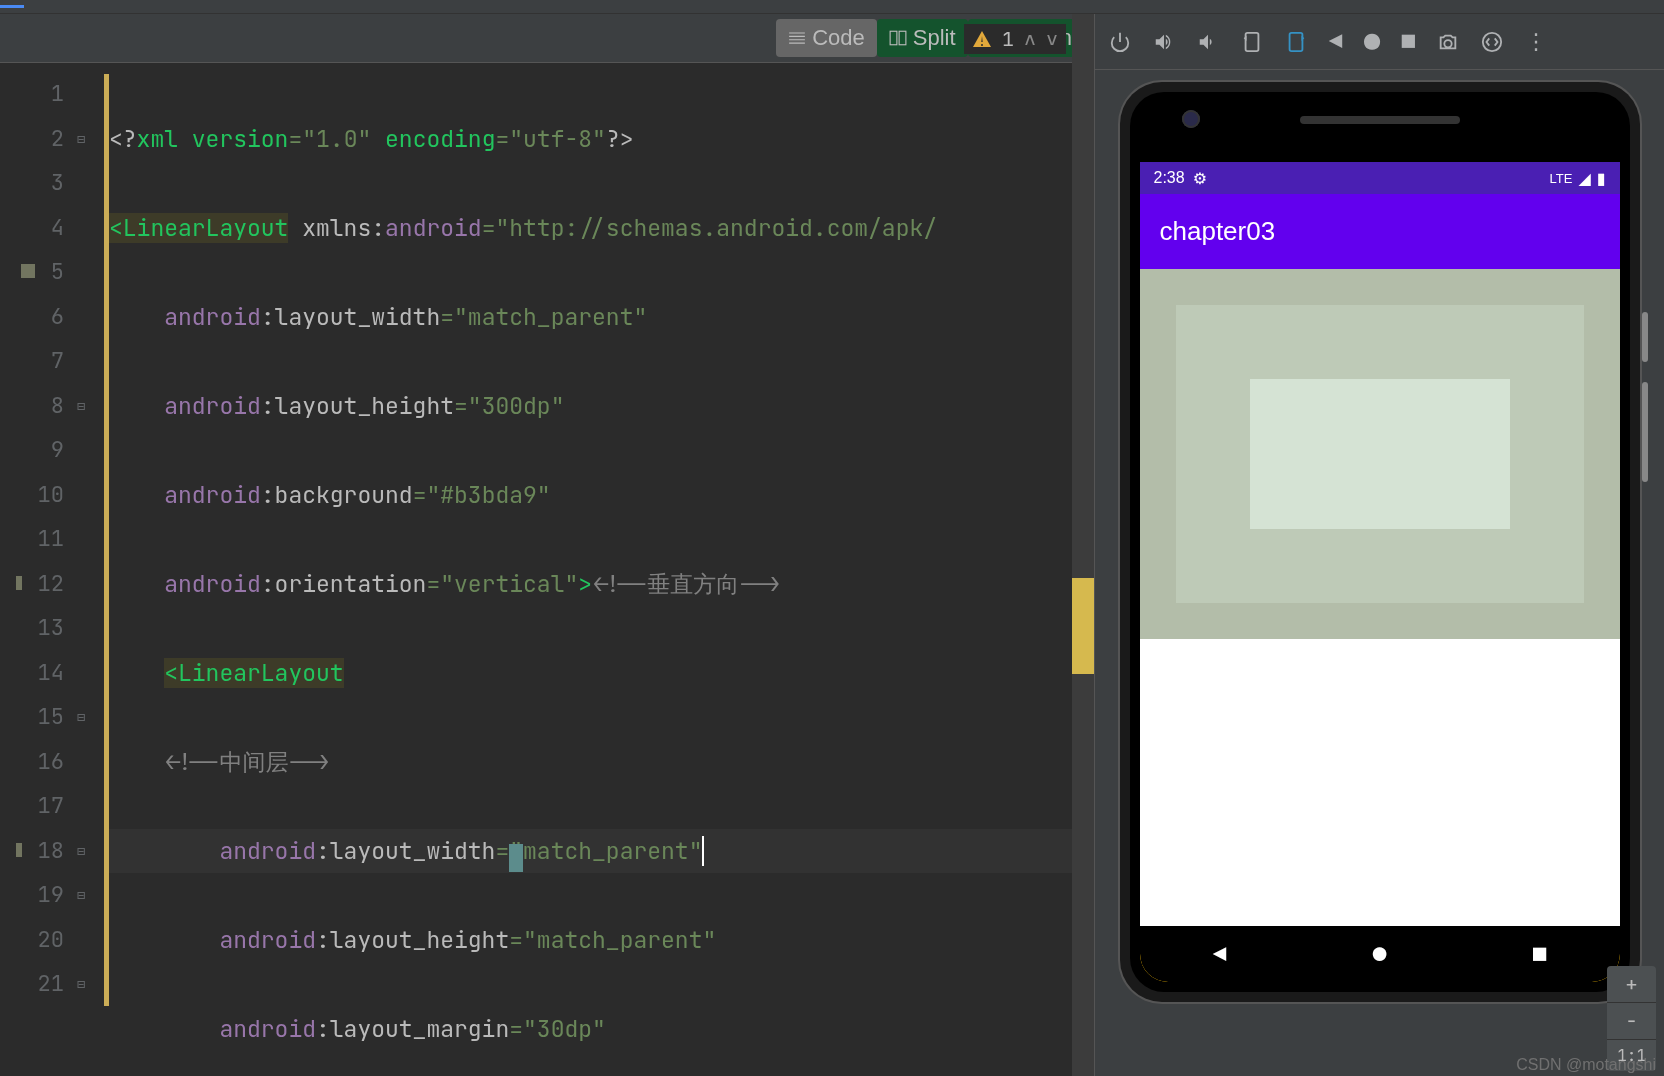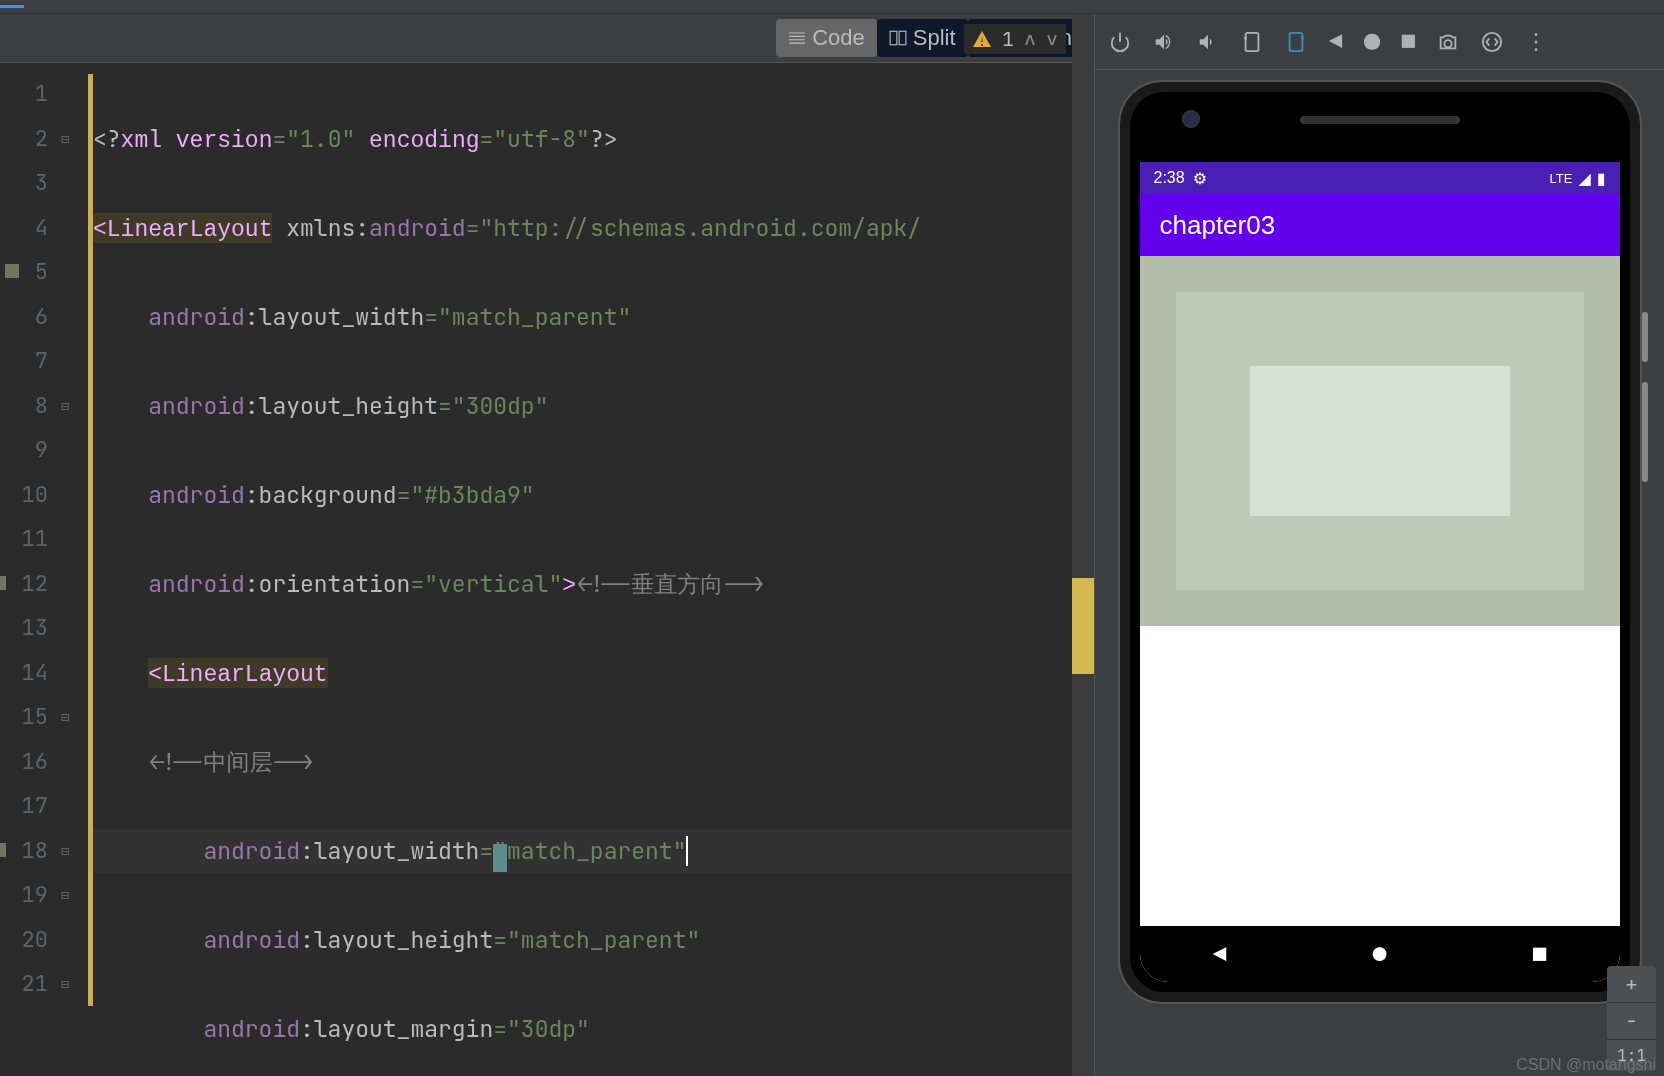--- a/index.html
+++ b/index.html
@@ -24,21 +24,21 @@
       font-size: 16px;
       color: #bbbbbb;
     }
     .tab-item { padding: 0 12px; display: flex; align-items: center; gap: 6px; }
     .tab-active { border-bottom: 3px solid #4a8af4; }
     .view-tab {
       display: flex;
       align-items: center;
       gap: 6px;
       padding: 6px 12px;
-      background: #0f172a;
+      background: #14532d;
       color: #bbbbbb;
       font-size: 22px;
       border-radius: 4px;
       font-family: sans-serif;
     }
     .view-tab.active { background: #666666; }
     .view-tab-icon { width: 18px; height: 18px; display: inline-flex; }
     
     .main-split {
       display: flex;
@@ -46,20 +46,21 @@
       overflow: hidden;
     }
     
     
     .editor-pane {
       flex: 1;
       display: flex;
       background: #2b2b2b;
       position: relative;
       overflow: hidden;
+      padding-left: 16px;
     }
     .minimap {
       position: absolute;
       right: 0;
       top: 0;
       width: 22px;
       height: 100%;
       background: #3c3c3c;
     }
     .minimap-mark {
@@ -106,21 +107,21 @@
       font-size: 23px;
       line-height: 44.5px;
       white-space: pre;
       overflow: hidden;
     }
     .code-line { height: 44.5px; }
     .line-current { background: #323232; }
     .hl-block { background: #3d3b28; }
     
     
-    .t-tag { color: #f0abfc; font-family: Liberation Mono, monospace; }
+    .t-tag { color: #22c55e; }
     .t-attr { color: #9876aa; }
     .t-attr-ns { color: #bababa; }
     .t-val { color: #6a8759; }
     .t-punc { color: #bababa; }
     .t-comment { color: #808080; }
     
     
     .warning-area {
       position: absolute;
       top: 10px;
@@ -218,21 +219,21 @@
       background: #4a1fb3;
       display: flex;
       justify-content: space-between;
       align-items: center;
       padding: 0 14px;
       color: #fff;
       font-size: 16px;
       font-family: sans-serif;
     }
     .app-bar {
-      height: 62px;
+      height: 75px;
       background: #6200ee;
       color: #fff;
       font-size: 26px;
       display: flex;
       align-items: center;
       padding-left: 20px;
       font-family: sans-serif;
       font-weight: 500;
     }
     .app-content {

